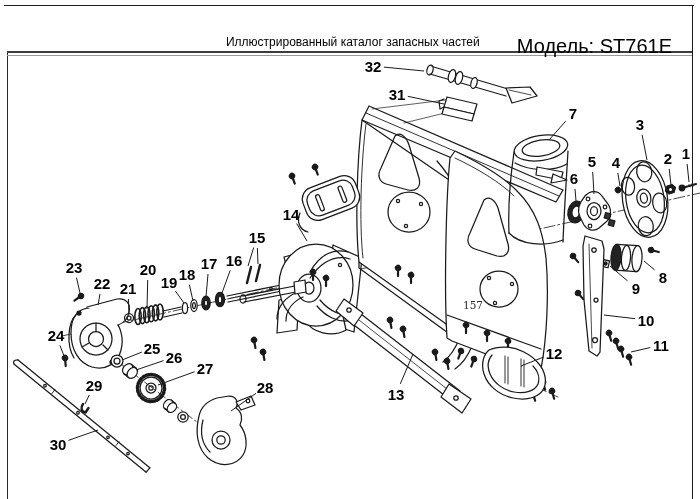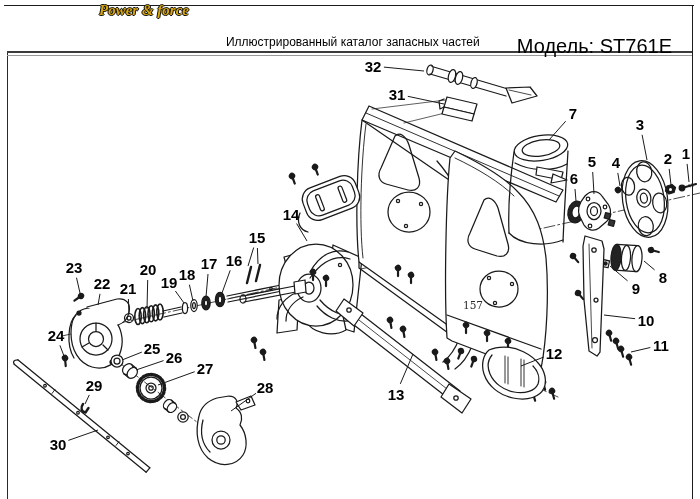--- a/index.html
+++ b/index.html
@@ -33,21 +33,20 @@
 </style>
 </head>
 <body>
 
 <div class="frame-top"></div>
 <div class="frame-right"></div>
 <div class="frame-left"></div>
 <div class="header-rule"></div>
 
 <div class="logo">
-  <div class="logo-sub">Power &amp; force</div>
 </div>
 <div class="doc-title">Иллюстрированный каталог запасных частей</div>
 <div class="doc-model">Модель: ST761E</div>
 
 <svg class="diagram" width="700" height="499" viewBox="0 0 700 499">
   <defs>
     <g id="boltg">
       <circle r="2.6" fill="#1a1a1a"></circle>
       <path d="M0,0 L7,4" stroke="#1a1a1a" stroke-width="2.2" fill="none"></path>
     </g>

